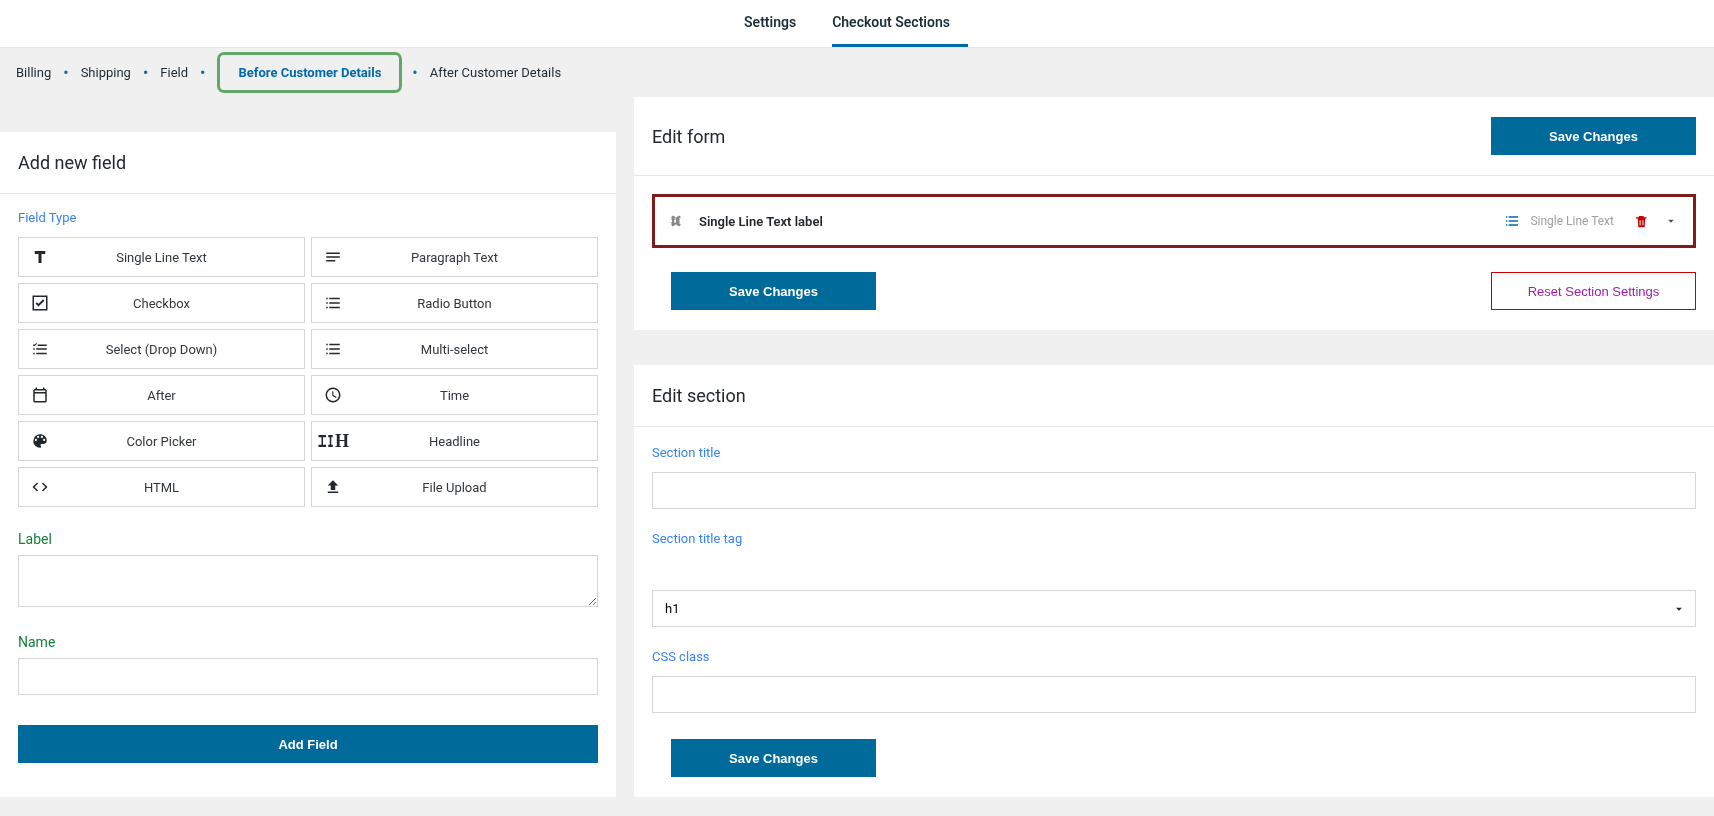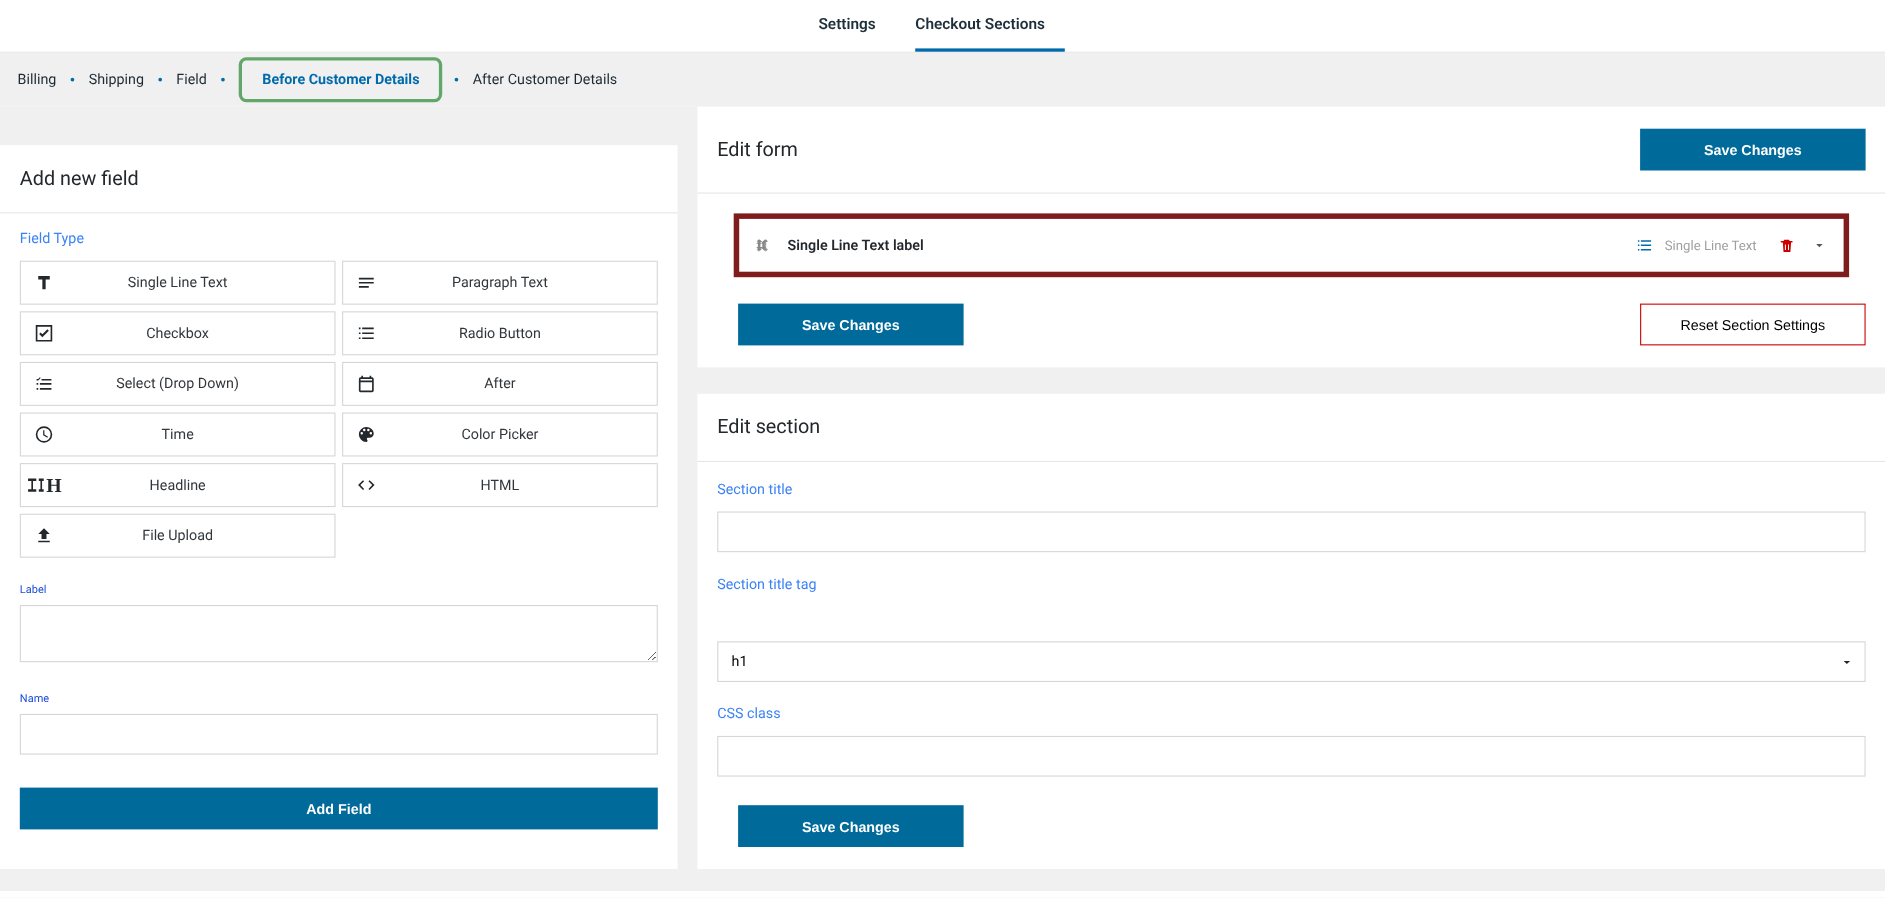--- a/index.html
+++ b/index.html
@@ -69,21 +69,21 @@
   }
   .panel-left {
     width: 616px;
     padding: 0 0 20px 0;
     margin-top: 35px;
   }
   .panel-right {
     flex: 1;
     display: flex;
     flex-direction: column;
-    gap: 24px;
+    gap: 35px;
     background: transparent;
   }
   .panel-right .card {
     background: #fff;
     padding-bottom: 20px;
   }
 
   .section-head {
     padding: 20px 18px;
     font-size: 18px;
@@ -126,23 +126,23 @@
   .type-label {
     flex: 1;
     text-align: center;
     padding-right: 42px;
     font-size: 13px;
     color: #32373c;
   }
 
   label.input-label {
     display: block;
-    font-size: 10px;
+    font-size: 14px;
     margin-bottom: 8px;
-    color: #1d4ed8;
+    color: #15803d;
   }
   textarea.input, input.input, select.input {
     width: 100%;
     border: 1px solid #d6d6d6;
     padding: 10px 12px;
     font-size: 13px;
     font-family: inherit;
     background: #fff;
   }
   textarea.input { resize: both; min-height: 52px; }
@@ -172,32 +172,32 @@
     height: 38px;
     padding: 0 30px;
     cursor: pointer;
     text-align: center;
   }
   .btn-primary.full { width: 100%; }
   .btn-primary.fixed { width: 205px; margin-left: 19px; }
   .btn-danger-outline {
     background: #fff;
     border: 1px solid #cc0000;
-    color: #000000;
+    color: #a21caf;
     height: 38px;
     padding: 0 30px;
     font-size: 13px;
     cursor: pointer;
     width: 205px;
   }
 
   .form-row {
-    margin: 0 33px;
+    margin: 0 18px;
     padding: 16px 14px;
-    border: 5px solid #7f1d1d;
+    border: 3px solid #7f1d1d;
     display: flex;
     align-items: center;
   }
   .form-row .drag {
     margin-right: 16px;
     color: #888;
   }
   .form-row .row-label {
     flex: 1;
     font-weight: 600;
@@ -298,20 +298,28 @@
 
         <div class="type-cell">
           <span class="type-icon">
             <svg width="18" height="18" viewBox="0 0 24 24">
                 <path fill="currentColor" d="M3 6v2h2l3-3-1-1-2 2H3m6 0h12v2H9V6M3 11h2v2H3v-2m4 0h14v2H7v-2M3 17h2v2H3v-2m4 0h14v2H7v-2z"></path>
               </svg>
           </span>
           <span class="type-label">Select (Drop Down)</span>
         </div>
 
+        <div class="type-cell">
+          <span class="type-icon">
+            <svg width="18" height="18" viewBox="0 0 24 24">
+                <path fill="currentColor" d="M3 5h2v2H3V5m4 0h14v2H7V5M3 11h2v2H3v-2m4 0h14v2H7v-2M3 17h2v2H3v-2m4 0h14v2H7v-2z"></path>
+              </svg>
+          </span>
+          <span class="type-label">Multi-select</span>
+        </div>
 
         <div class="type-cell">
           <span class="type-icon">
             <svg width="18" height="18" viewBox="0 0 24 24">
                 <path fill="currentColor" d="M19 4h-1V2h-2v2H8V2H6v2H5a2 2 0 0 0-2 2v14a2 2 0 0 0 2 2h14a2 2 0 0 0 2-2V6a2 2 0 0 0-2-2m0 16H5V10h14v10M5 8V6h14v2H5z"></path>
               </svg>
           </span>
           <span class="type-label">After</span>
         </div>
 

